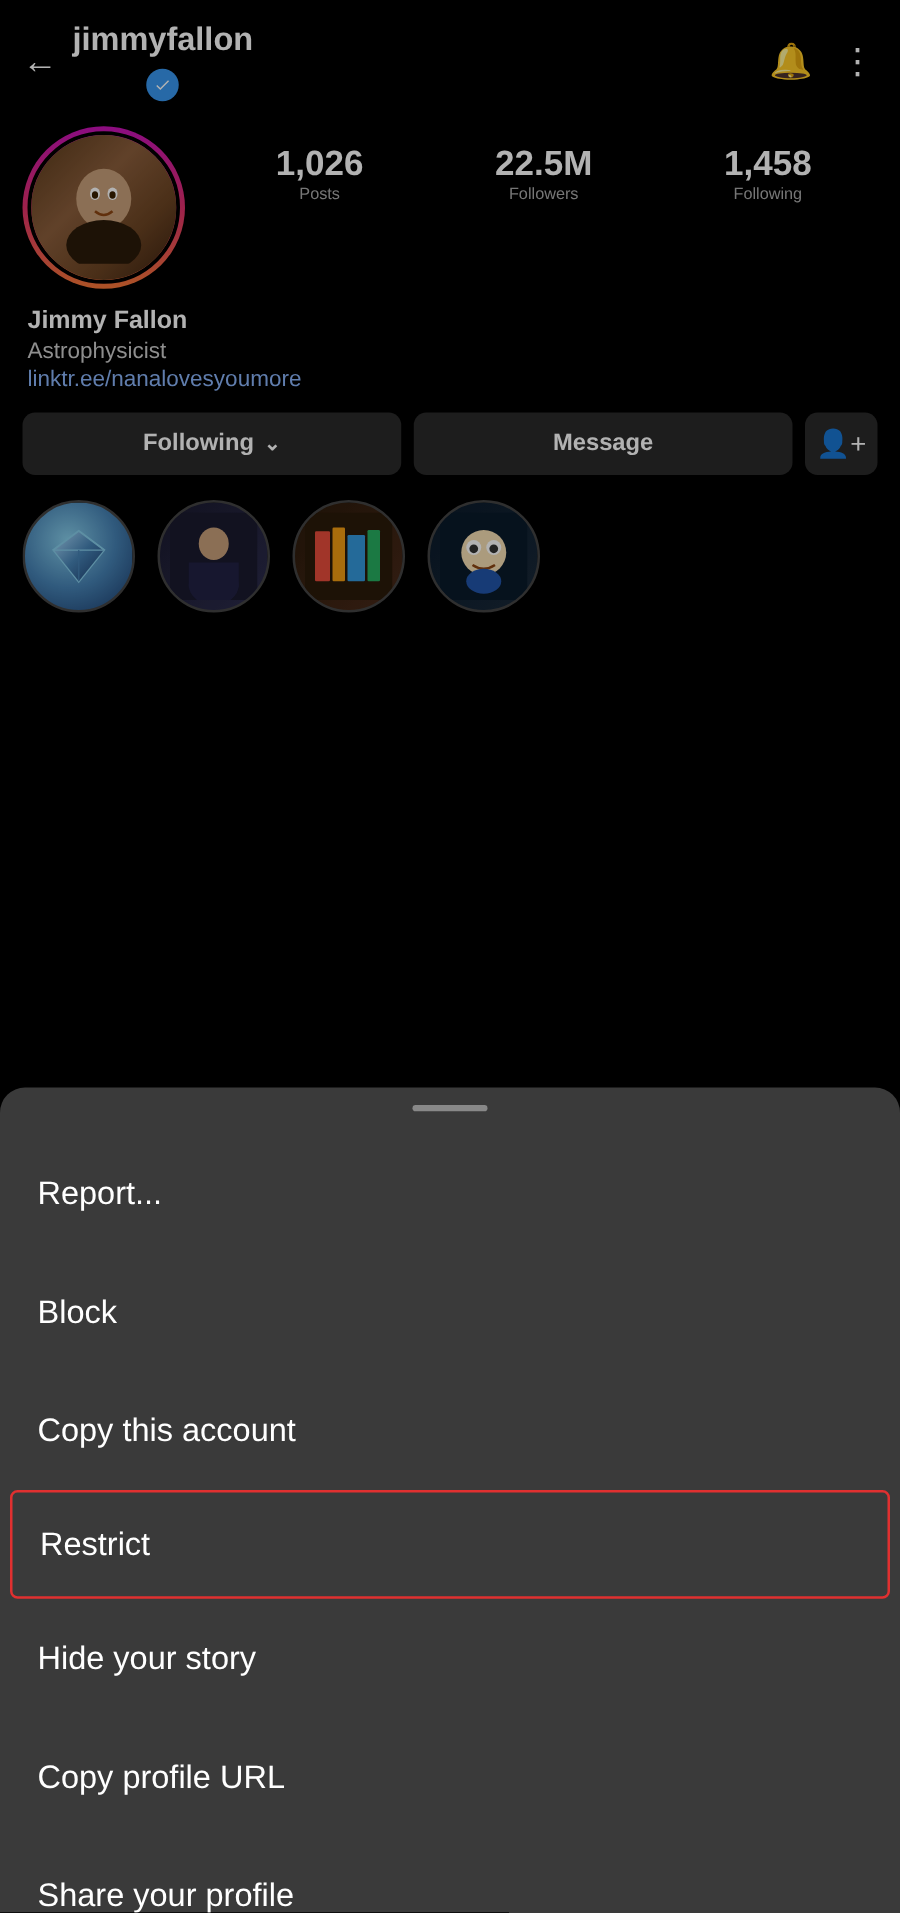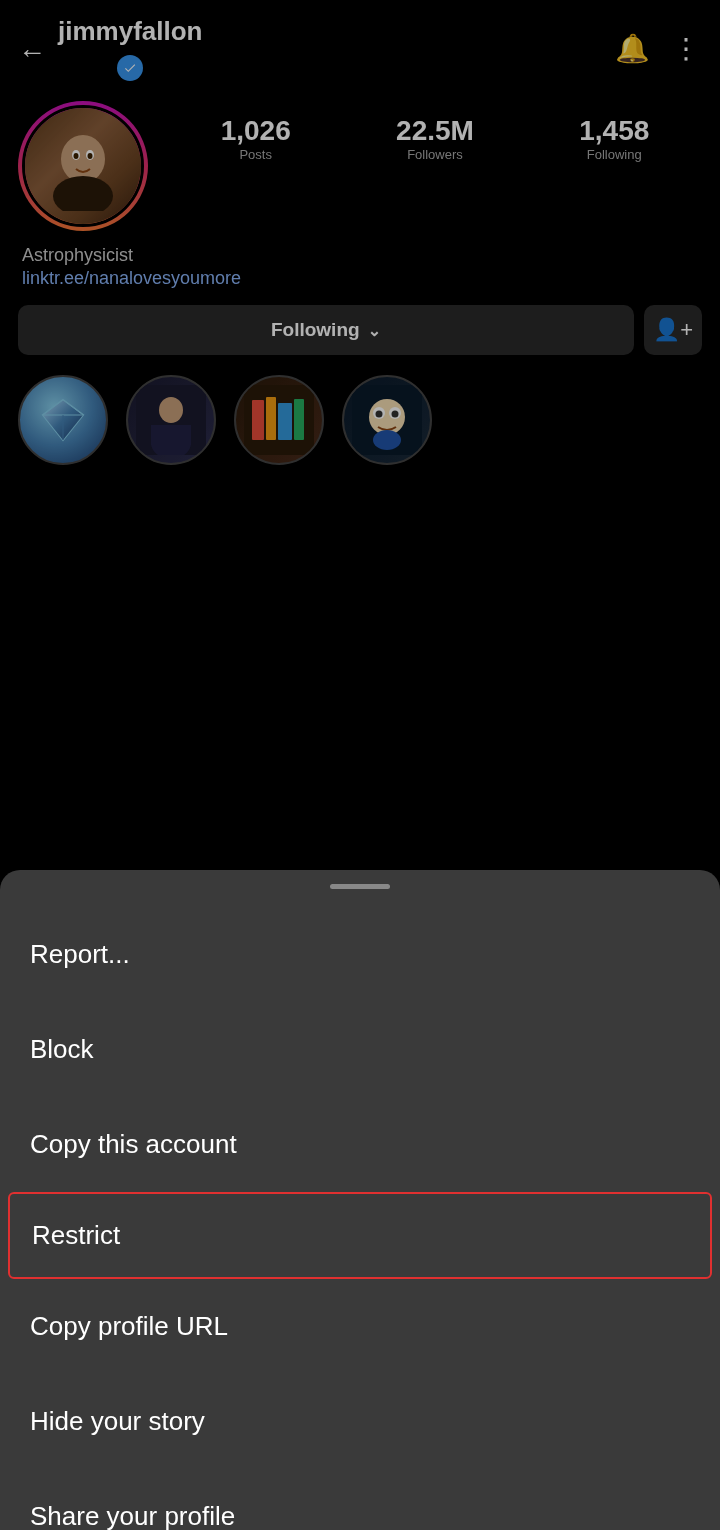--- a/index.html
+++ b/index.html
@@ -356,28 +356,32 @@
         <span class="stat-label">Followers</span>
       </div>
       <div class="stat-item">
         <span class="stat-number">1,458</span>
         <span class="stat-label">Following</span>
       </div>
     </div>
   </div>
 
   <div class="bio-section">
+    <div class="display-name">Jimmy Fallon</div>
     <div class="bio-text">Astrophysicist</div>
     <div class="bio-link">linktr.ee/nanalovesyoumore</div>
   </div>
 
   <div class="action-buttons">
     <button class="btn-following">
       <span>Following</span>
       <span style="font-size:16px;">⌄</span>
+    </button>
+    <button class="btn-message">
+      <span>Message</span>
     </button>
     <button class="btn-add-friend">
       <span style="font-size:22px;">👤+</span>
     </button>
   </div>
 
   <div class="highlights-row">
     <div class="highlight-item">
       <div class="highlight-circle highlight-diamond">
         <svg width="50" height="50" viewBox="0 0 50 50">
@@ -449,22 +453,22 @@
     <div class="menu-item">
       <span>Block</span>
     </div>
     <div class="menu-item">
       <span>Copy this account</span>
     </div>
     <div class="menu-item restricted">
       <span>Restrict</span>
     </div>
     <div class="menu-item">
+      <span>Hide your story</span>
+    </div>
+    <div class="menu-item">
       <span>Copy profile URL</span>
     </div>
     <div class="menu-item">
-      <span>Hide your story</span>
-    </div>
-    <div class="menu-item">
       <span>Share your profile</span>
     </div>
   </div>
 </div>
 
 </body></html>

